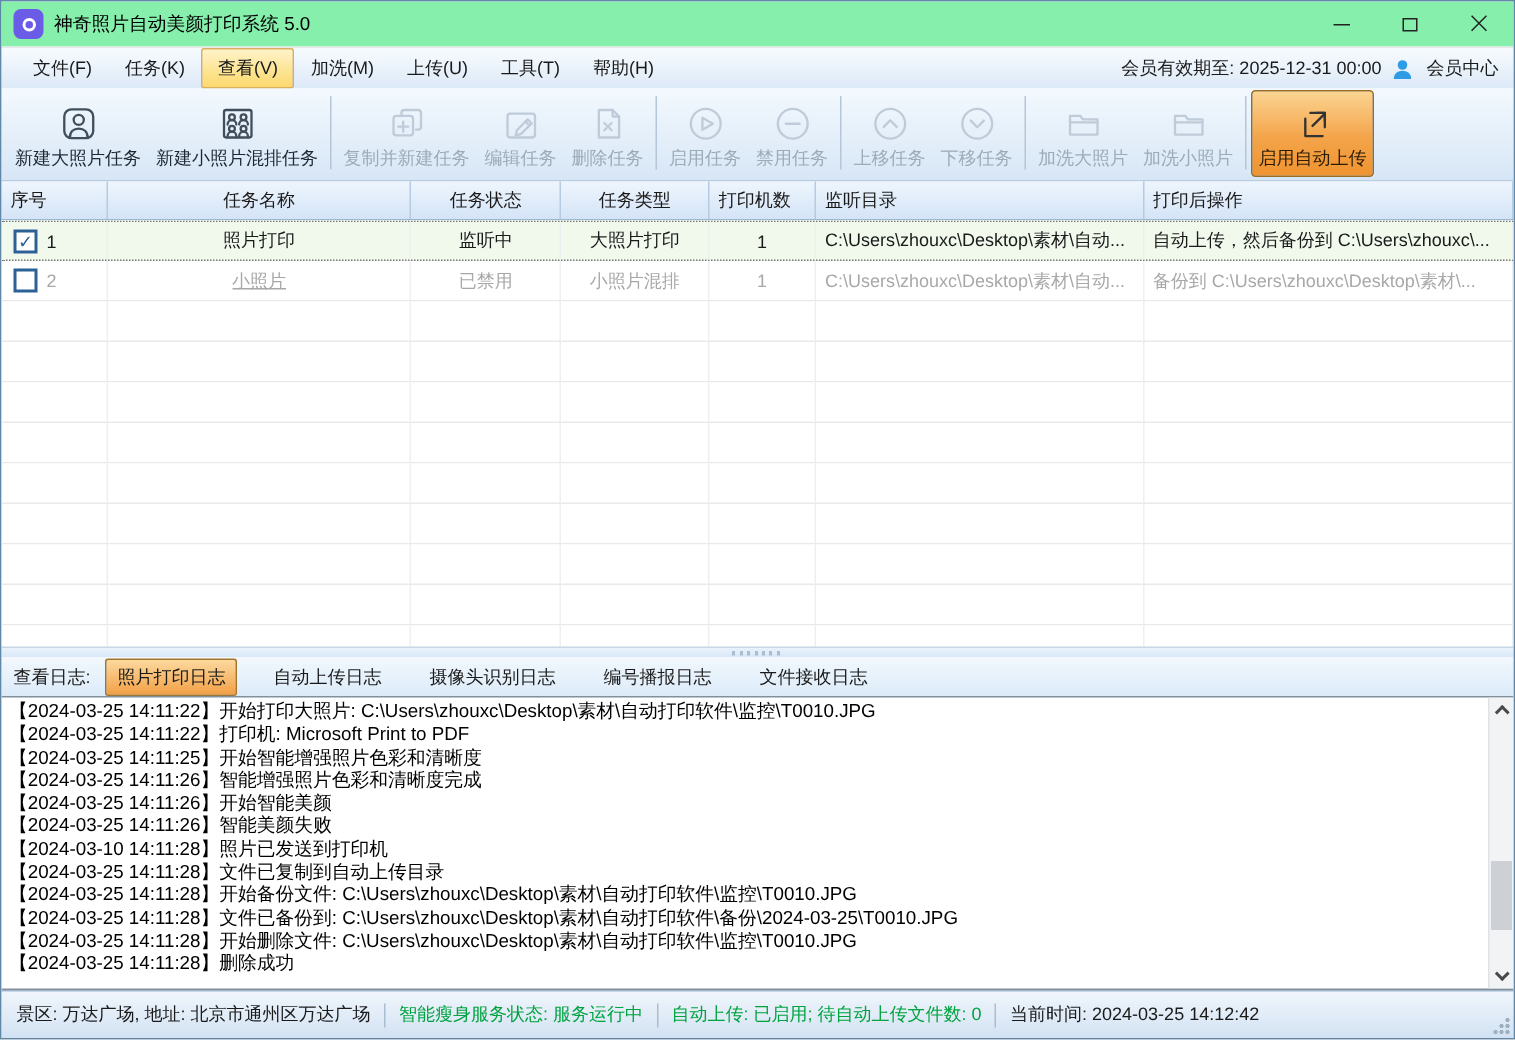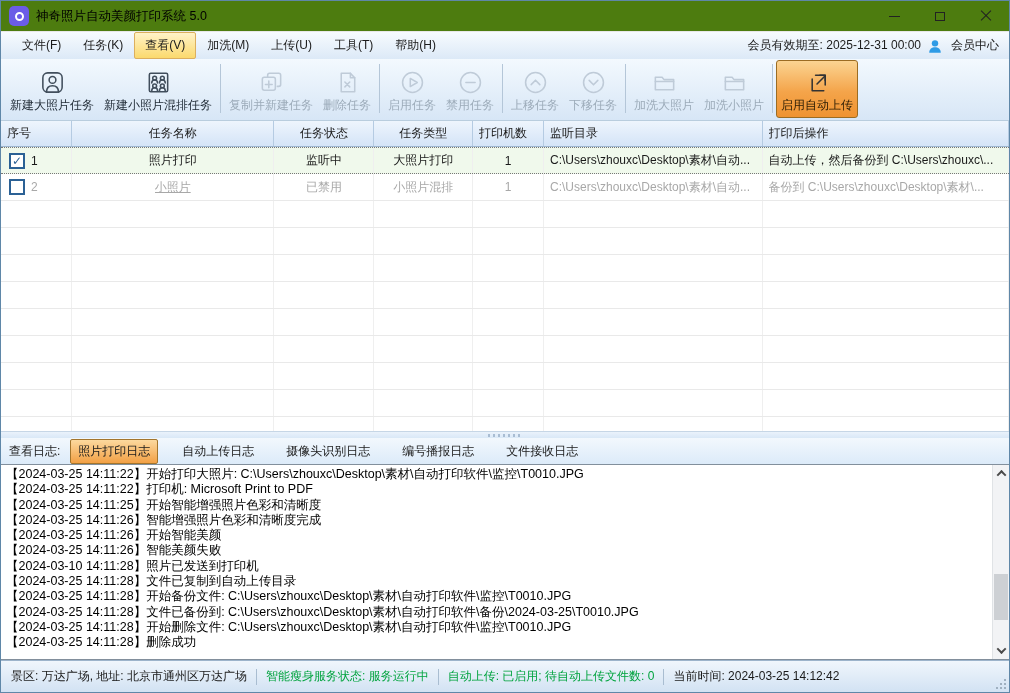--- a/index.html
+++ b/index.html
@@ -1,21 +1,21 @@
 <!DOCTYPE html>
 <html><head>
 <meta charset="utf-8">
 <style>
   * { box-sizing: border-box; margin: 0; padding: 0; }
   html,body { background:#c8c8c8; }
   body { font-family:"Liberation Sans","DejaVu Sans",sans-serif; font-size:12px; color:#1a1a1a; }
   .window { width:1010px; height:693px; background:#fff; border:1px solid #5f87a8; position:relative; overflow:hidden; display:flex; flex-direction:column; }
 
   
-  .titlebar { height:30px; background:#4d7c0f; display:flex; align-items:center; padding-left:8px; flex:0 0 auto; }
+  .titlebar { height:30px; background:#86efac; display:flex; align-items:center; padding-left:8px; flex:0 0 auto; }
   .app-icon { width:20px; height:20px; border-radius:5px; background:#6b5ce7; display:flex; align-items:center; justify-content:center; margin-right:7px; }
   .app-icon .lens { width:9px; height:9px; border:2px solid #fff; border-radius:50%; }
   .title-text { font-size:12.5px; color:#000; }
   .win-controls { margin-left:auto; display:flex; height:100%; }
   .wbtn { width:46px; height:100%; display:flex; align-items:center; justify-content:center; }
   .glyph-min { width:11px; height:1px; background:#222; display:block; }
   .glyph-max { width:10px; height:9px; border:1px solid #222; display:block; }
   .glyph-close { position:relative; width:12px; height:12px; display:block; }
   .glyph-close::before,.glyph-close::after { content:""; position:absolute; left:-1px; top:5px; width:14px; height:1px; background:#222; }
   .glyph-close::before { transform:rotate(45deg); }
@@ -167,20 +167,30 @@
       <div class="tsep"></div>
       <div class="tbtn disabled">
         <span class="ticon">
           <svg viewBox="0 0 28 28" fill="none" stroke="currentColor" stroke-width="1.6" stroke-linecap="round" stroke-linejoin="round">
             <path d="M10 8 V6.5 a2 2 0 0 1 2-2 h9.5 a2 2 0 0 1 2 2 V16 a2 2 0 0 1-2 2 H20"></path>
             <rect x="4.5" y="8.5" width="13.5" height="13.5" rx="2"></rect>
             <path d="M11.2 12.5 v7 M7.7 16 h7"></path>
           </svg>
         </span>
         <span>复制并新建任务</span>
+      </div>
+      <div class="tbtn disabled">
+        <span class="ticon">
+          <svg viewBox="0 0 28 28" fill="none" stroke="currentColor" stroke-width="1.6" stroke-linecap="round" stroke-linejoin="round">
+            <rect x="4.5" y="7" width="19" height="16.5" rx="2"></rect>
+            <path d="M11 18.5 l7.5-7.5 2.7 2.7 -7.5 7.5 -3.6 0.9 z"></path>
+            <path d="M17 12.5 l2.7 2.7"></path>
+          </svg>
+        </span>
+        <span>编辑任务</span>
       </div>
       <div class="tbtn disabled">
         <span class="ticon">
           <svg viewBox="0 0 28 28" fill="none" stroke="currentColor" stroke-width="1.6" stroke-linecap="round" stroke-linejoin="round">
             <path d="M7.5 4.5 h9.5 l4.5 4.5 v14.5 H7.5 z"></path>
             <path d="M17 4.5 v4.5 h4.5"></path>
             <path d="M11.3 13.5 l5 5 M16.3 13.5 l-5 5"></path>
           </svg>
         </span>
         <span>删除任务</span>

